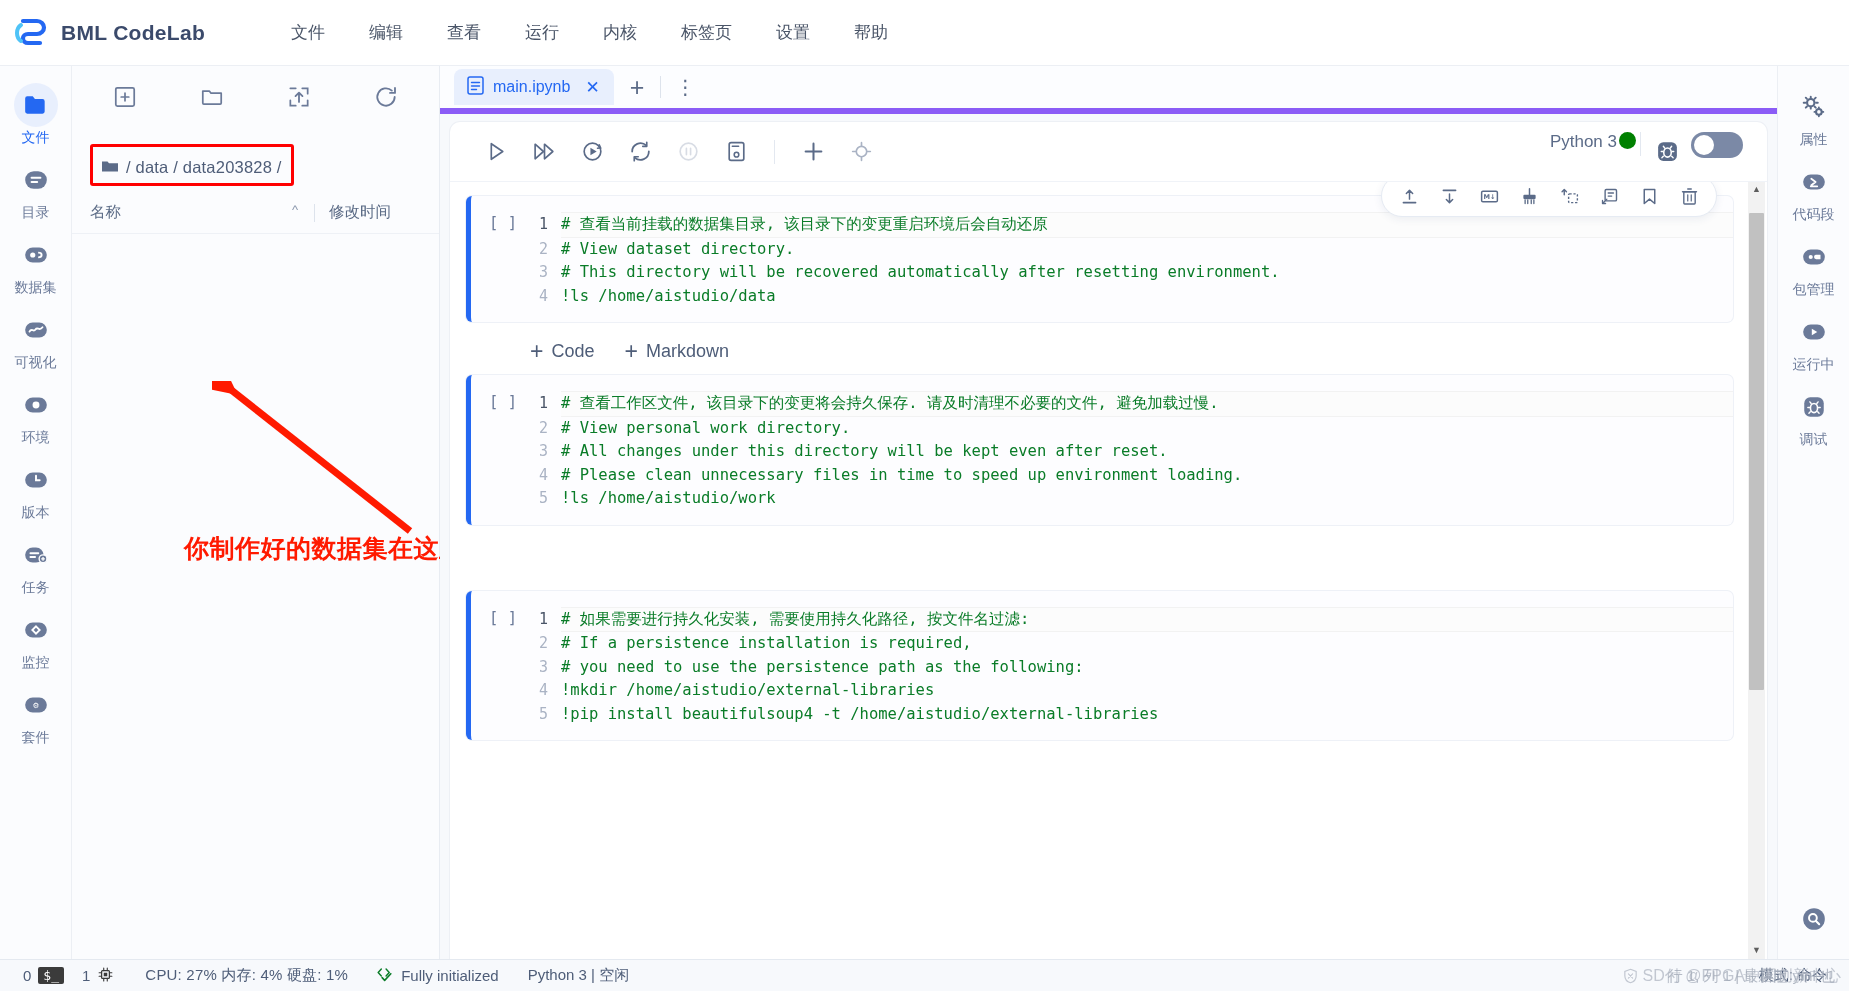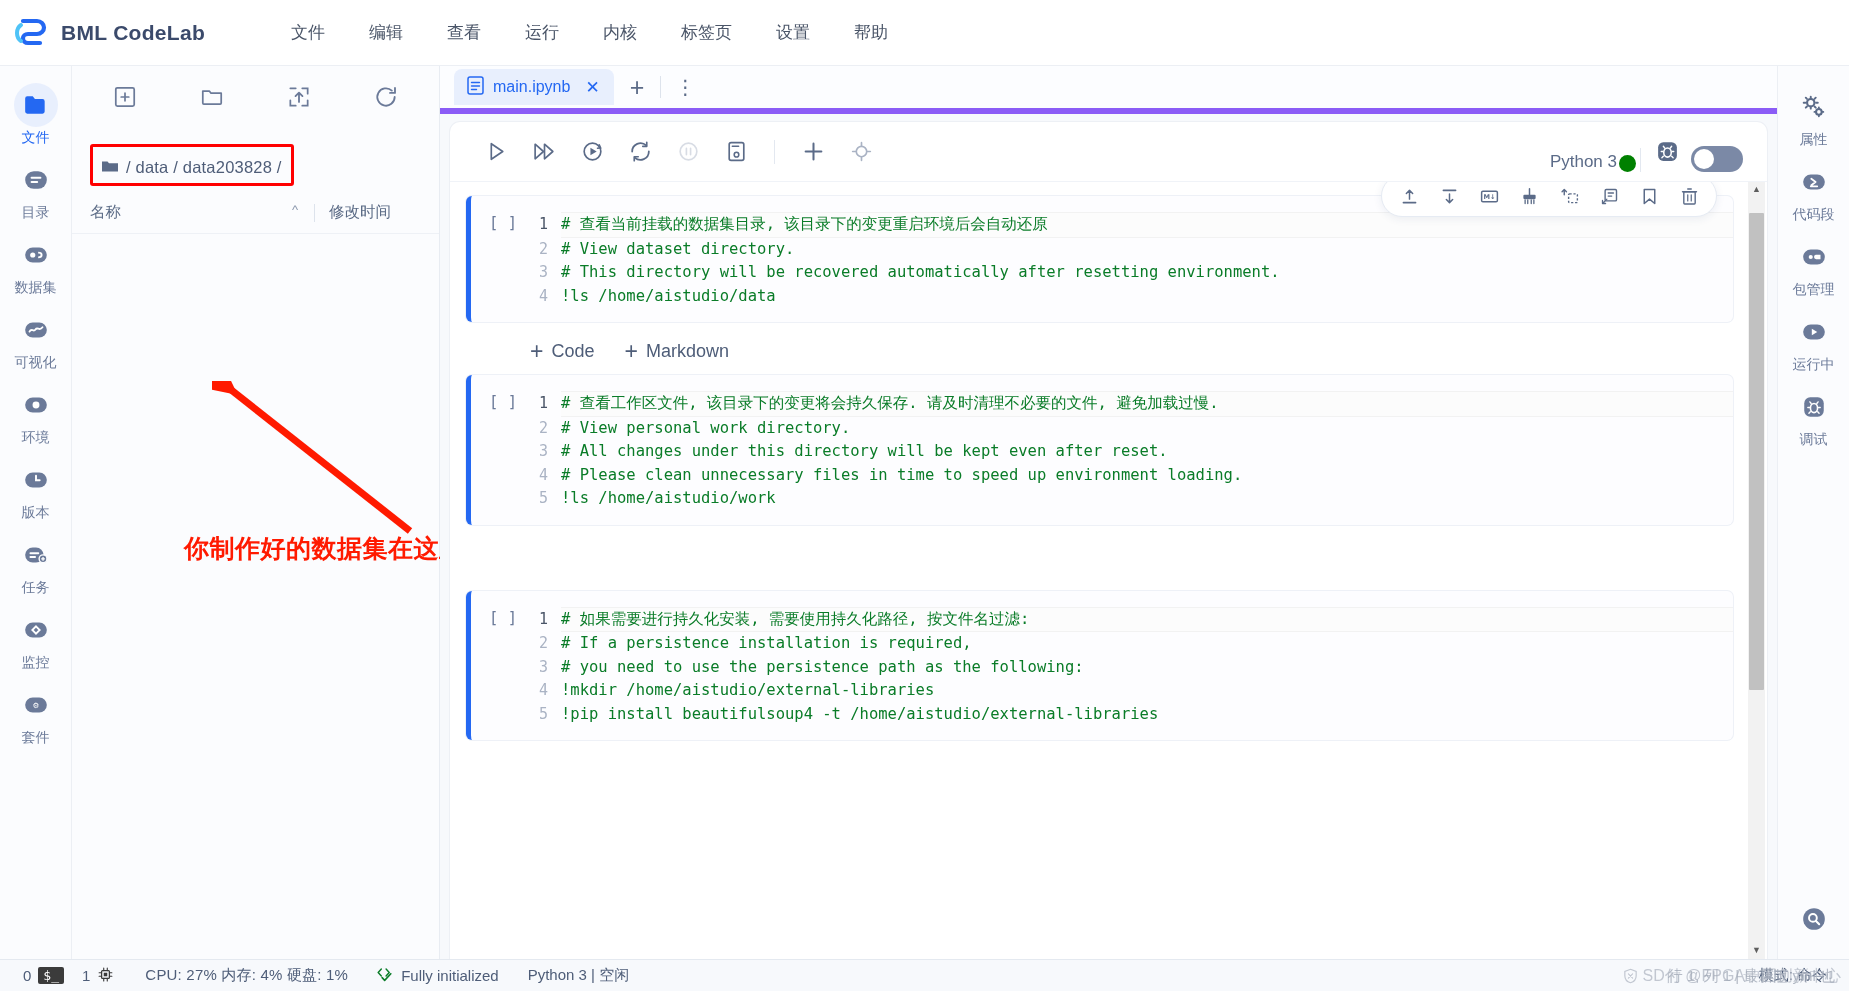--- a/index.html
+++ b/index.html
@@ -110,21 +110,21 @@
   .nbtoolbar {
     height: 60px; min-height: 60px; display: flex; align-items: center; padding: 0 24px; gap: 4px;
     border-bottom: 1px solid #f0f3f8;
   }
   .tb-btn {
     width: 44px; height: 40px; display: flex; align-items: center; justify-content: center;
     cursor: default; border-radius: 6px;
   }
   .tb-btn.disabled { opacity: .38; }
   .tb-sep { width: 1px; height: 24px; background: #e3e8f0; margin: 0 12px; }
-  .tb-right { margin-left: auto; display: flex; align-items: flex-end; gap: 2px; }
+  .tb-right { margin-left: auto; display: flex; align-items: flex-start; gap: 2px; }
   .kernel-name { font-size: 17px; color: #5b6b88; }
   .kernel-dot { width: 17px; height: 17px; border-radius: 50%; background: #008000; }
   .toggle {
     width: 52px; height: 26px; border-radius: 13px; background: #7b89a6; position: relative; cursor: default;
   }
   .toggle::after {
     content: ""; position: absolute; left: 3px; top: 3px; width: 20px; height: 20px; border-radius: 50%; background: #fff;
   }
 
   .nbscroll { flex: 1; min-height: 0; overflow: hidden; position: relative; padding: 0 0 0 0; }

